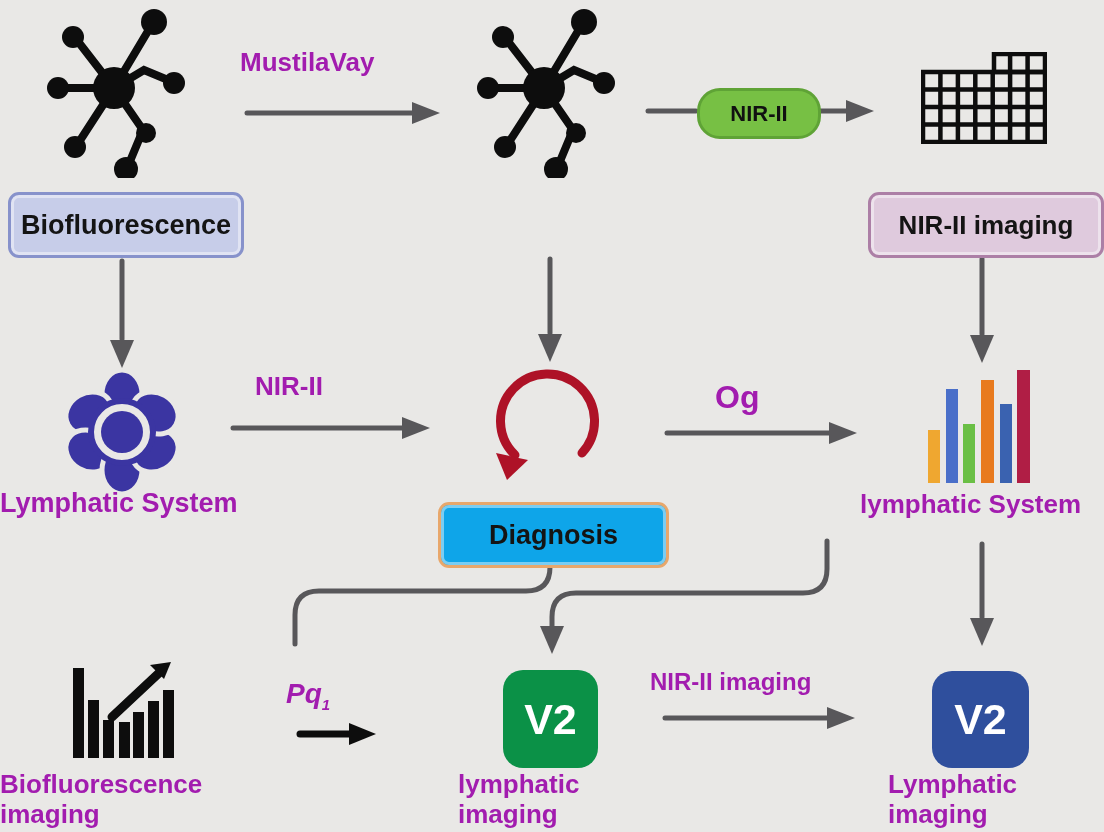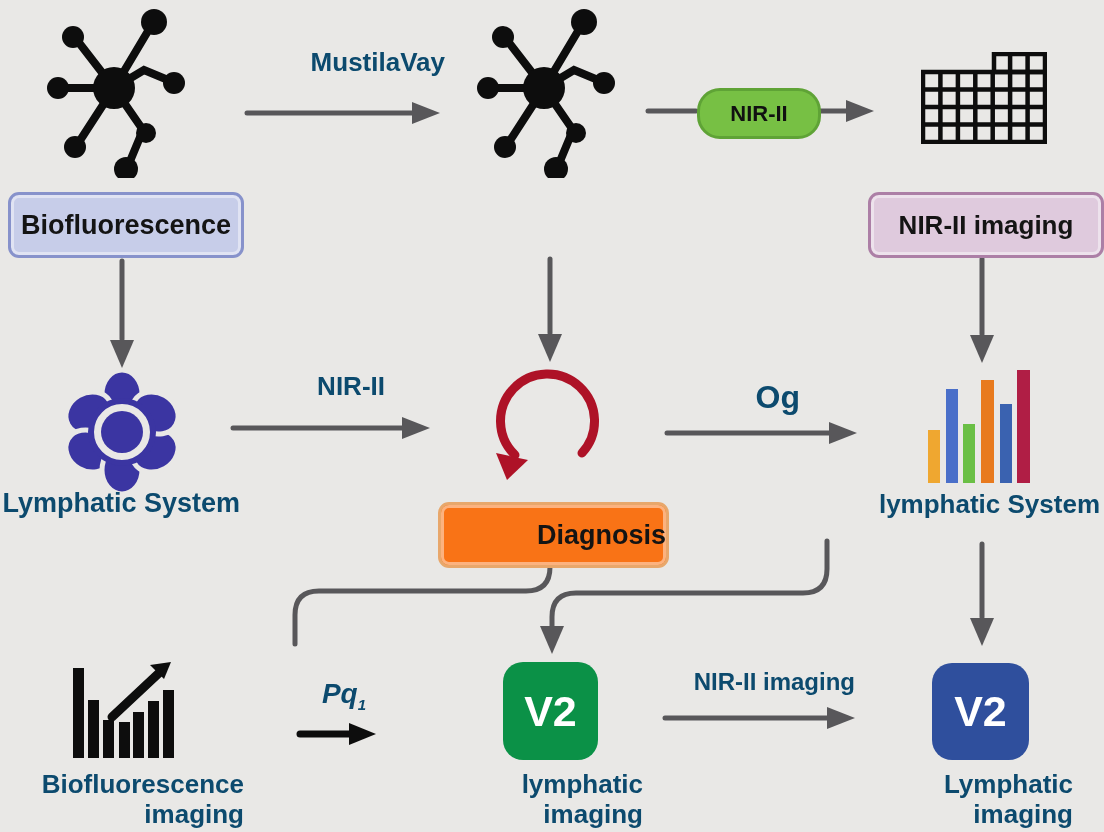--- a/index.html
+++ b/index.html
@@ -3,41 +3,41 @@
 <meta charset="utf-8">
 <style>
   html,body{margin:0;padding:0;background:#d8d8d6;}
   #stage{
     position:relative;width:1104px;height:832px;background:#E9E8E6;
     font-family:"Liberation Sans", sans-serif;overflow:hidden;
   }
   .abs{position:absolute;}
   svg{display:block;}
   .lbl{
-    position:absolute;font-weight:700;color:#0c4a6e;text-align:right;
+    position:absolute;font-weight:700;color:#a21caf;text-align:left;
     white-space:nowrap;line-height:1.15;
   }
   .box{
     position:absolute;display:flex;align-items:center;justify-content:center;
     font-weight:700;color:#141414;border-radius:11px;border:3px solid;
     box-shadow:inset 0 0 0 3px rgba(255,255,255,0.45);
     font-size:27px;
   }
   .box-bio{background:#C7CDE9;border-color:#8792CB;}
   .box-map{background:#CBE4AE;border-color:#82C055;}
   .box-nir{background:#DFCADD;border-color:#AC7FA6;}
-  .box-dia{background:#f97316;border-color:#E8A76B;justify-content:flex-end;}
+  .box-dia{background:#0ea5e9;border-color:#E8A76B;}
   .pill{
     position:absolute;display:flex;align-items:center;justify-content:center;
     font-weight:700;color:#111;background:#77C044;border:3px solid #5FA336;
     border-radius:23px;font-size:22px;
   }
   .v2{
     position:absolute;display:flex;align-items:center;justify-content:center;
-    font-weight:700;color:#FFFFFF;border-radius:20px;font-size:43px;
+    font-weight:700;color:#FFFFFF;border-radius:20px;font-size:43px;margin-top:8px;
   }
   .v2-green{background:#0B9147;}
   .v2-blue{background:#2F4F9D;}
   .caption{white-space:normal;}
   .pq{font-style:italic;font-weight:700;font-size:28px;}
   .pq sub{font-size:15px;}
 </style>
 </head>
 <body>
 

